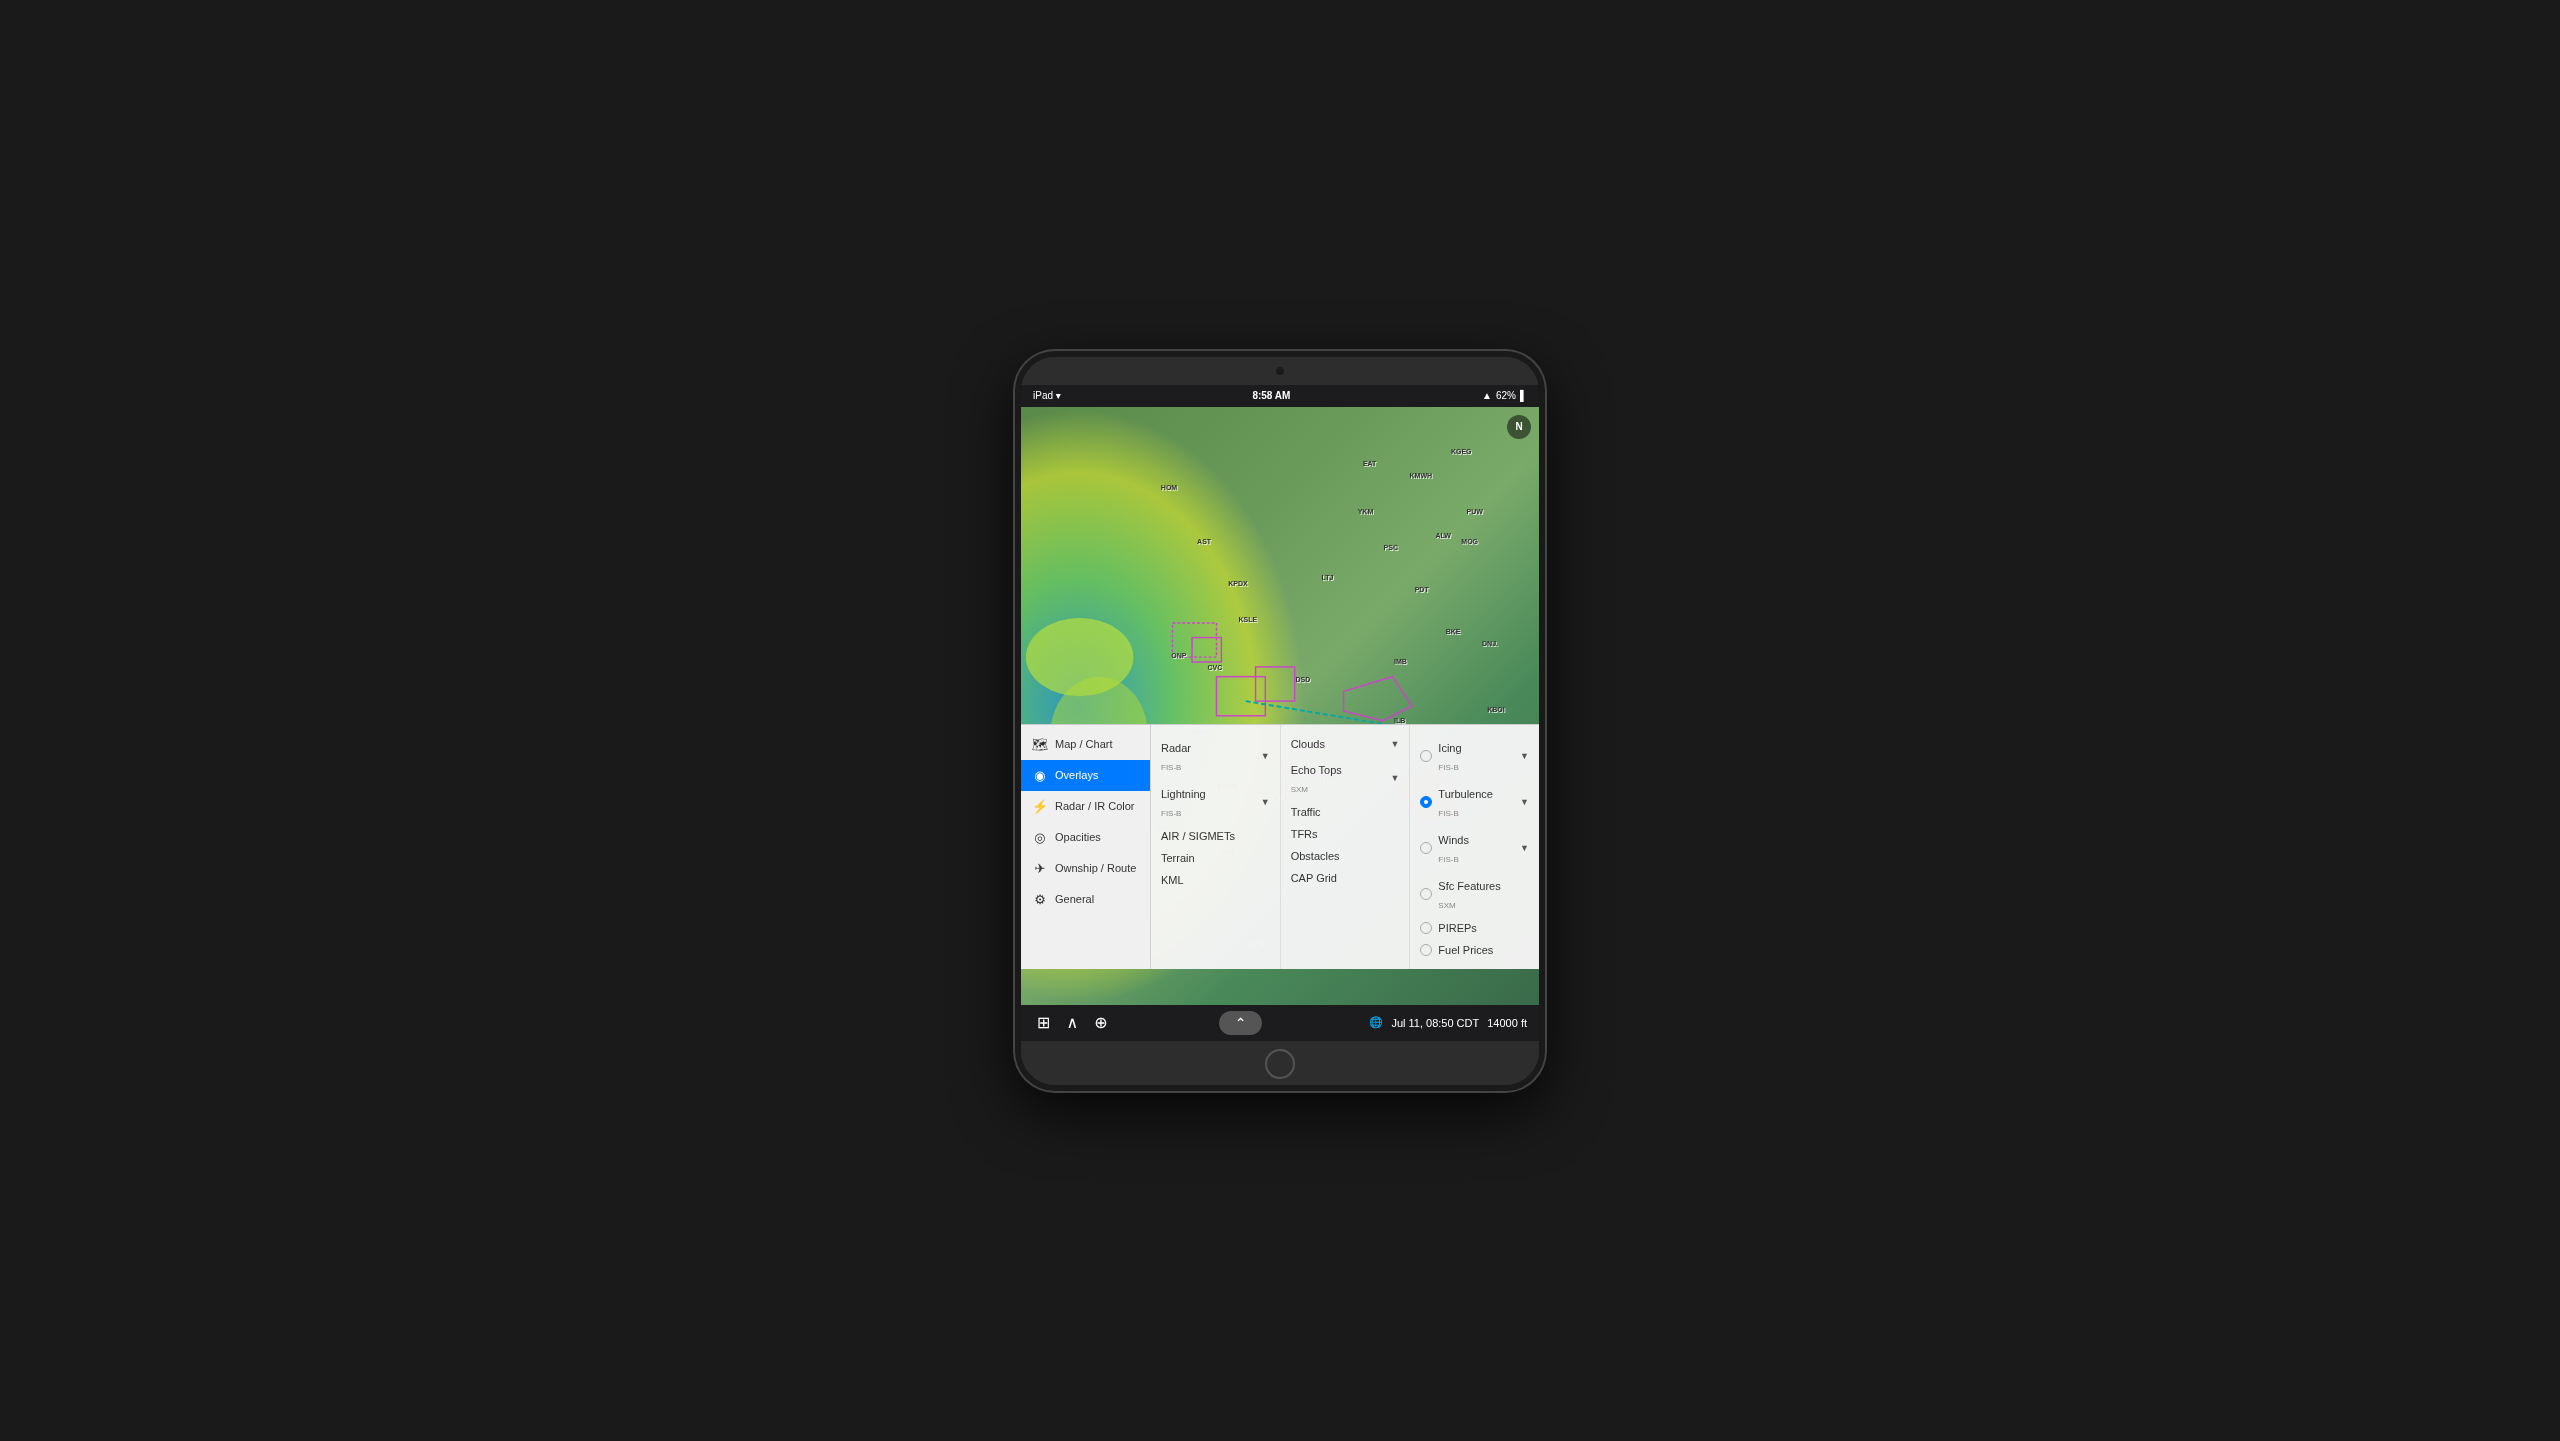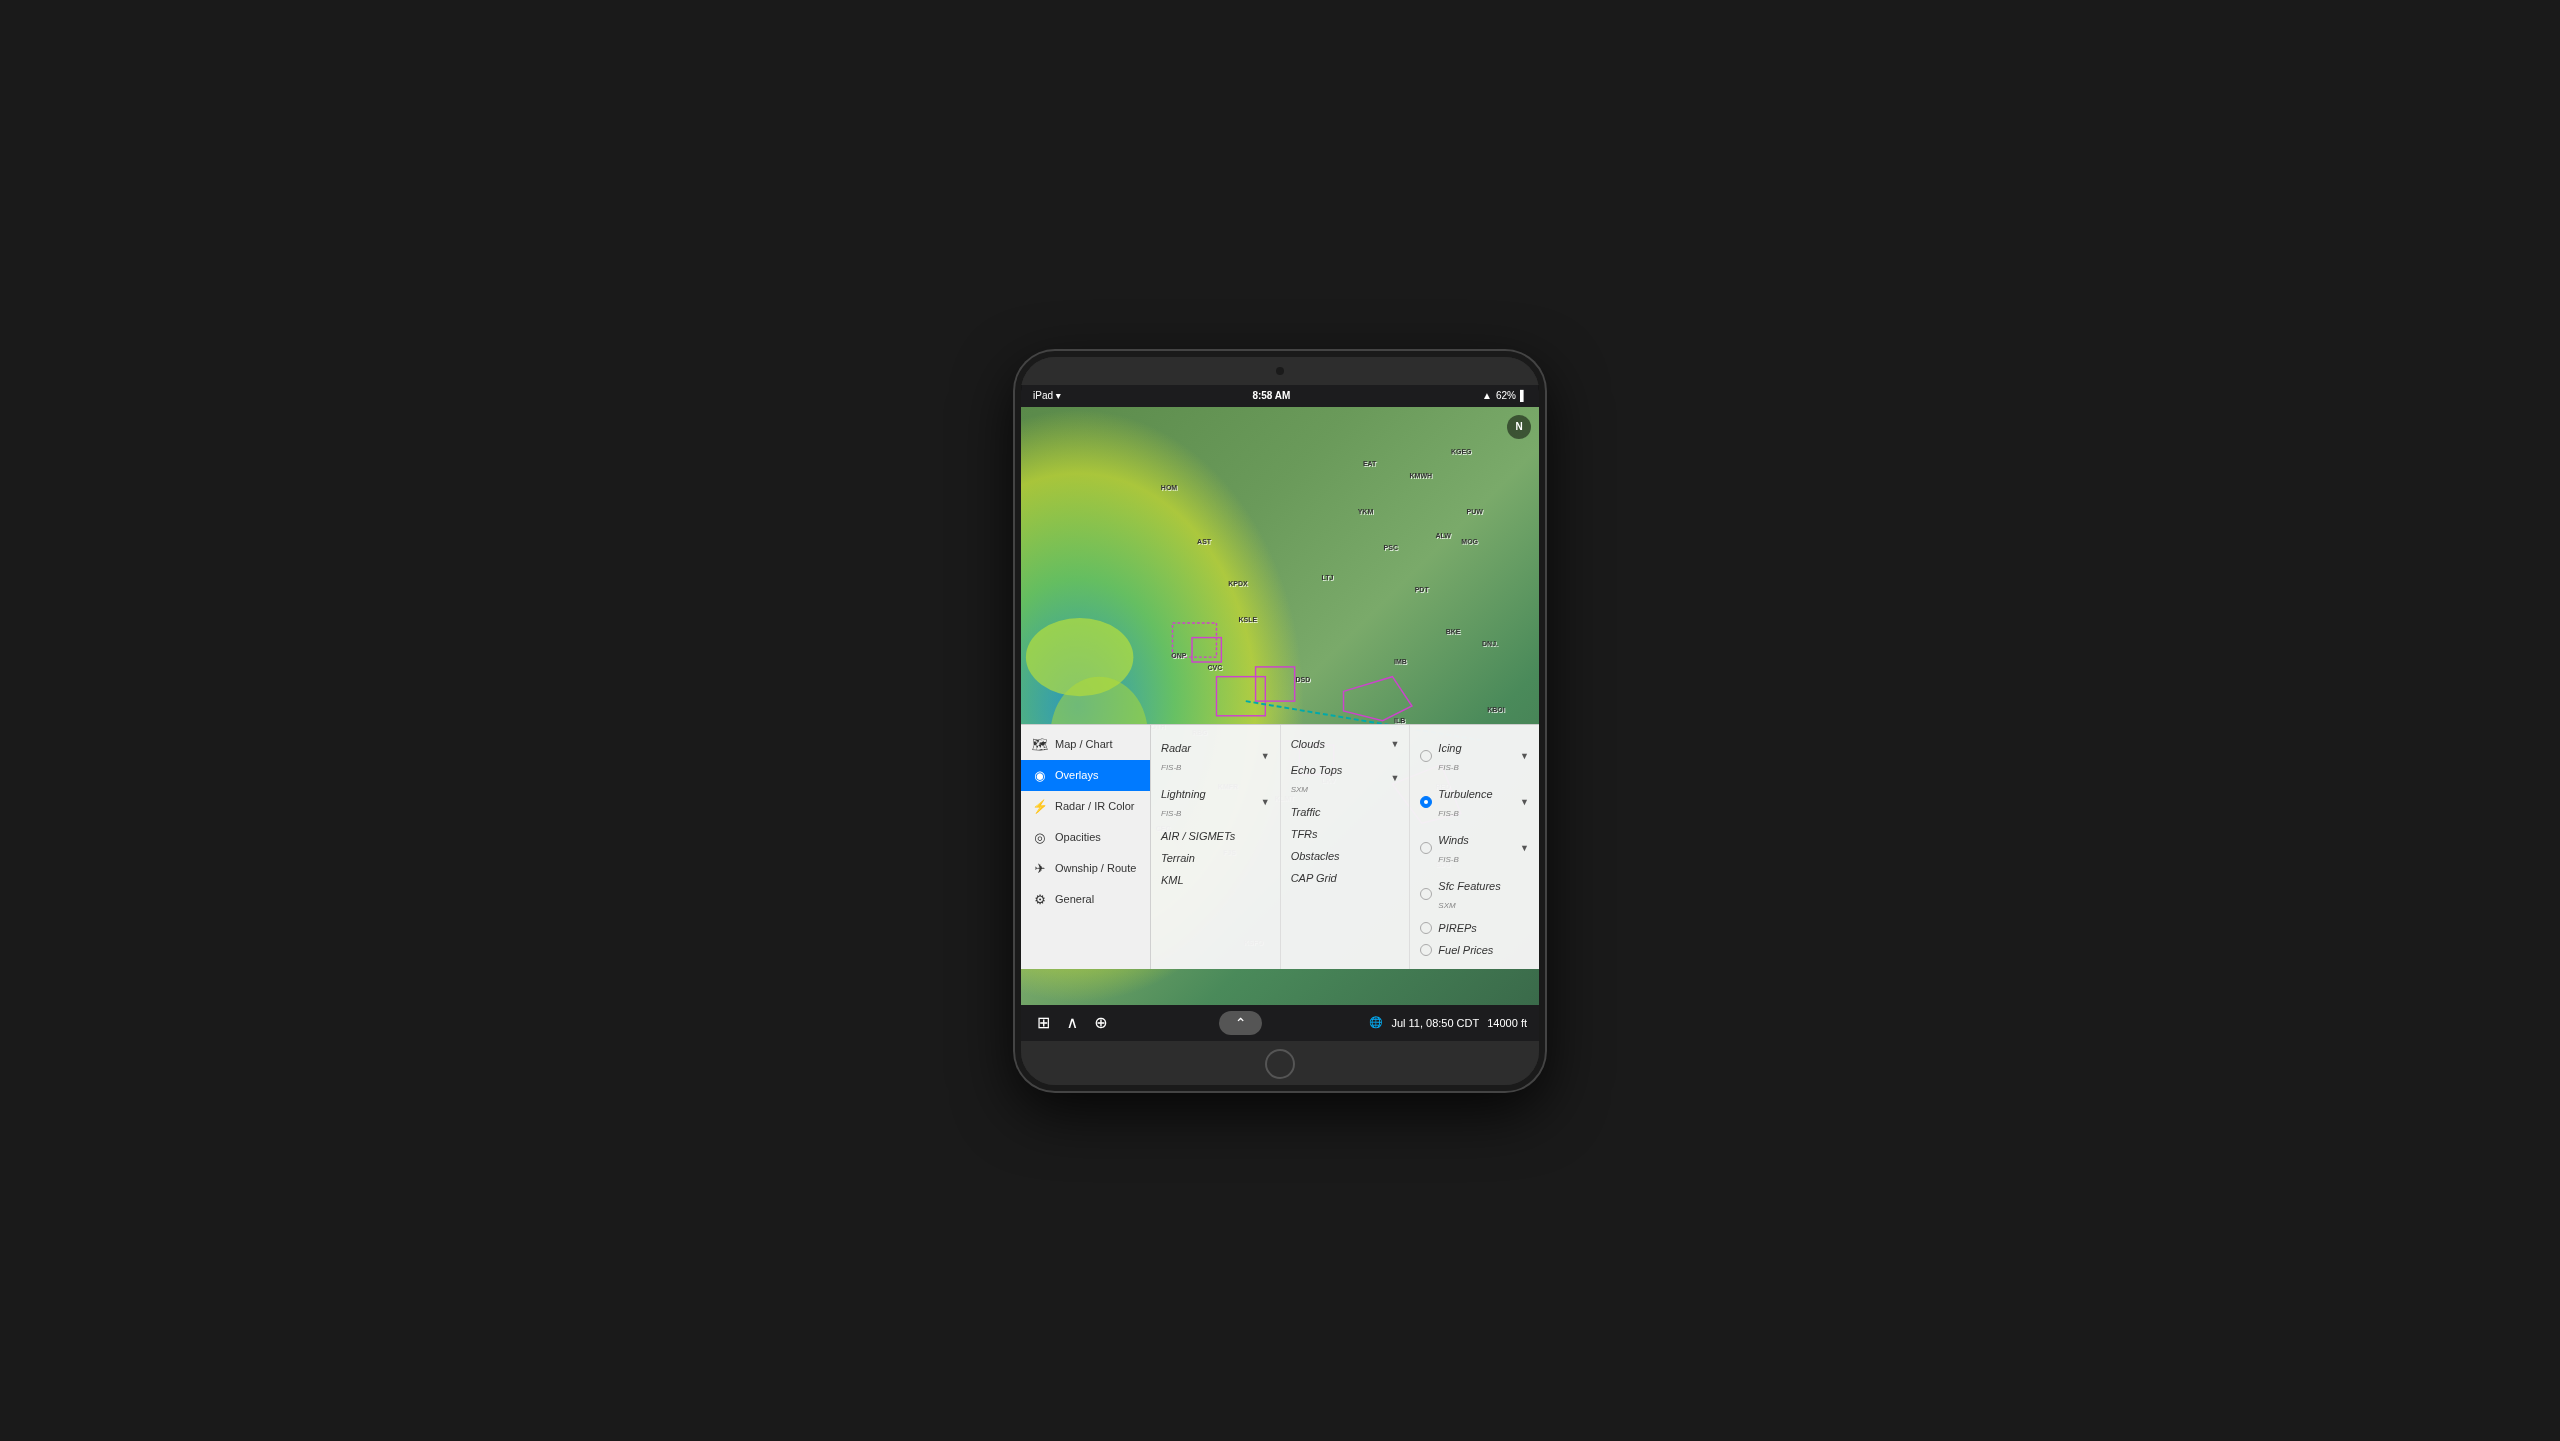--- a/index.html
+++ b/index.html
@@ -205,21 +205,20 @@
     .sidebar-icon {
       font-size: 13px;
       width: 18px;
       text-align: center;
     }
 
     
     .menu-content {
       flex: 1;
       display: flex;
-      font-style: italic;
     }
 
     .menu-column {
       flex: 1;
       padding: 8px 6px;
       border-right: 1px solid #ddd;
     }
     .menu-column:last-child { border-right: none; }
 
     .menu-row {

